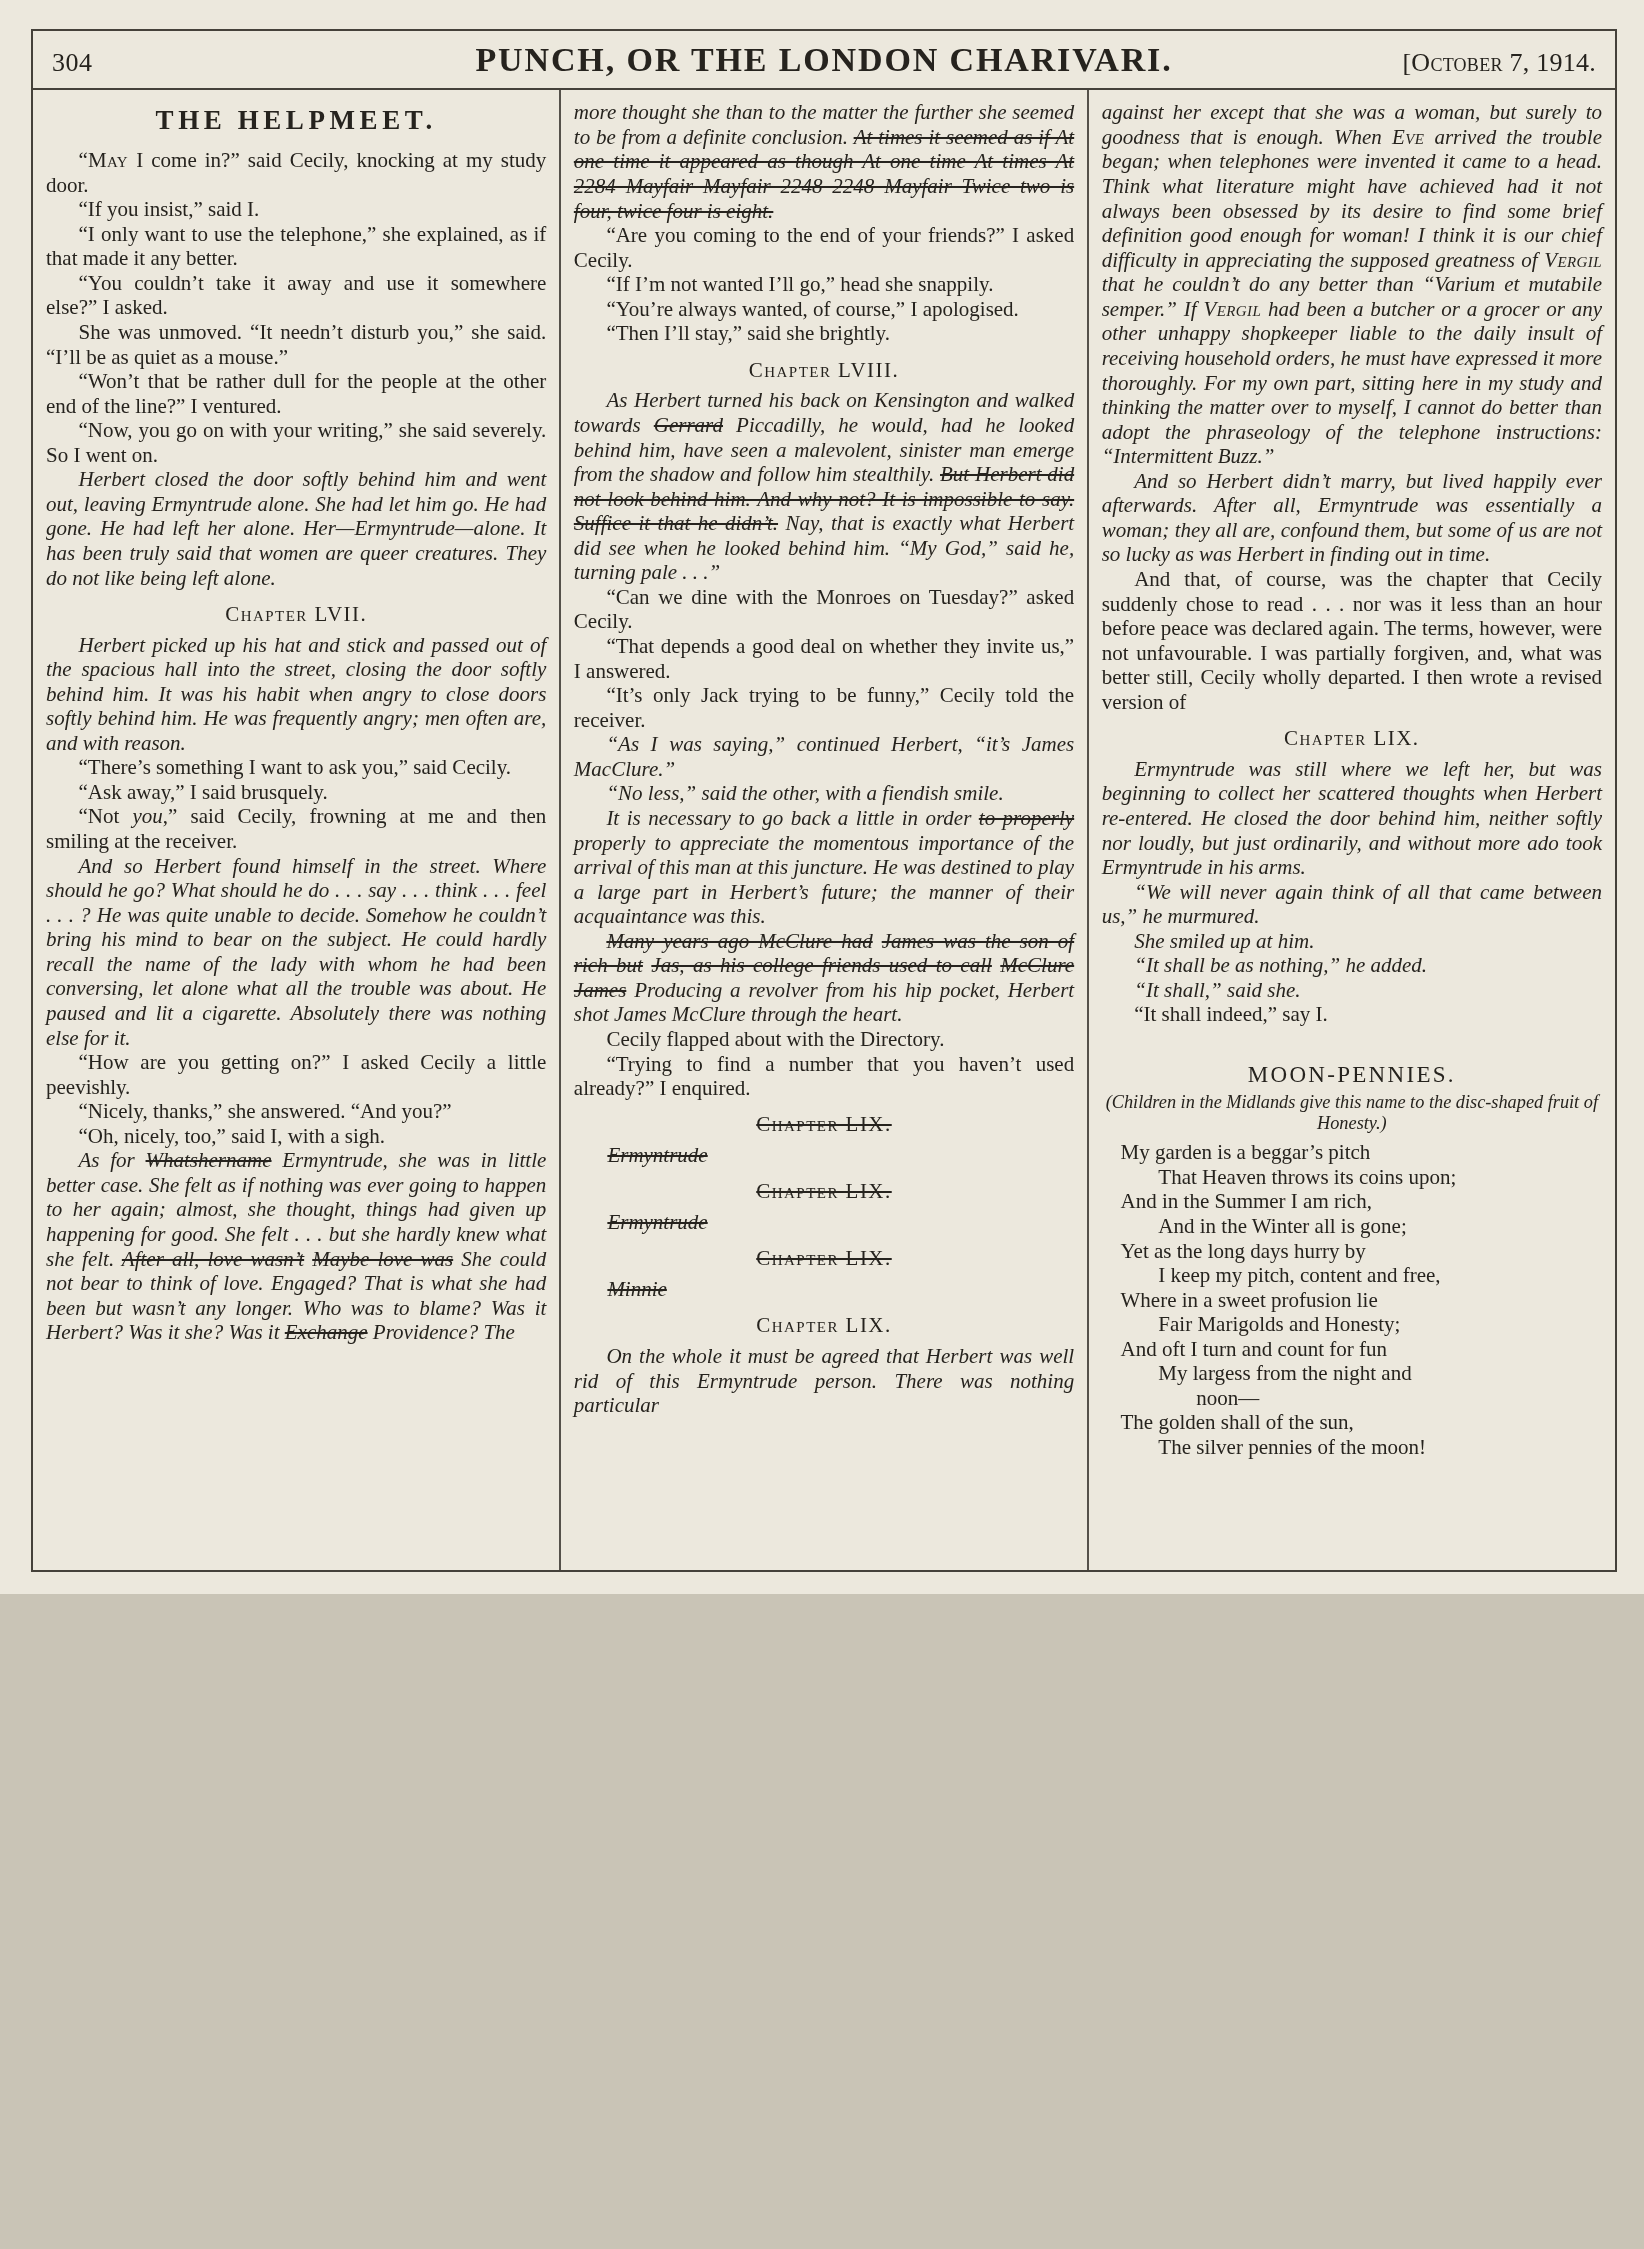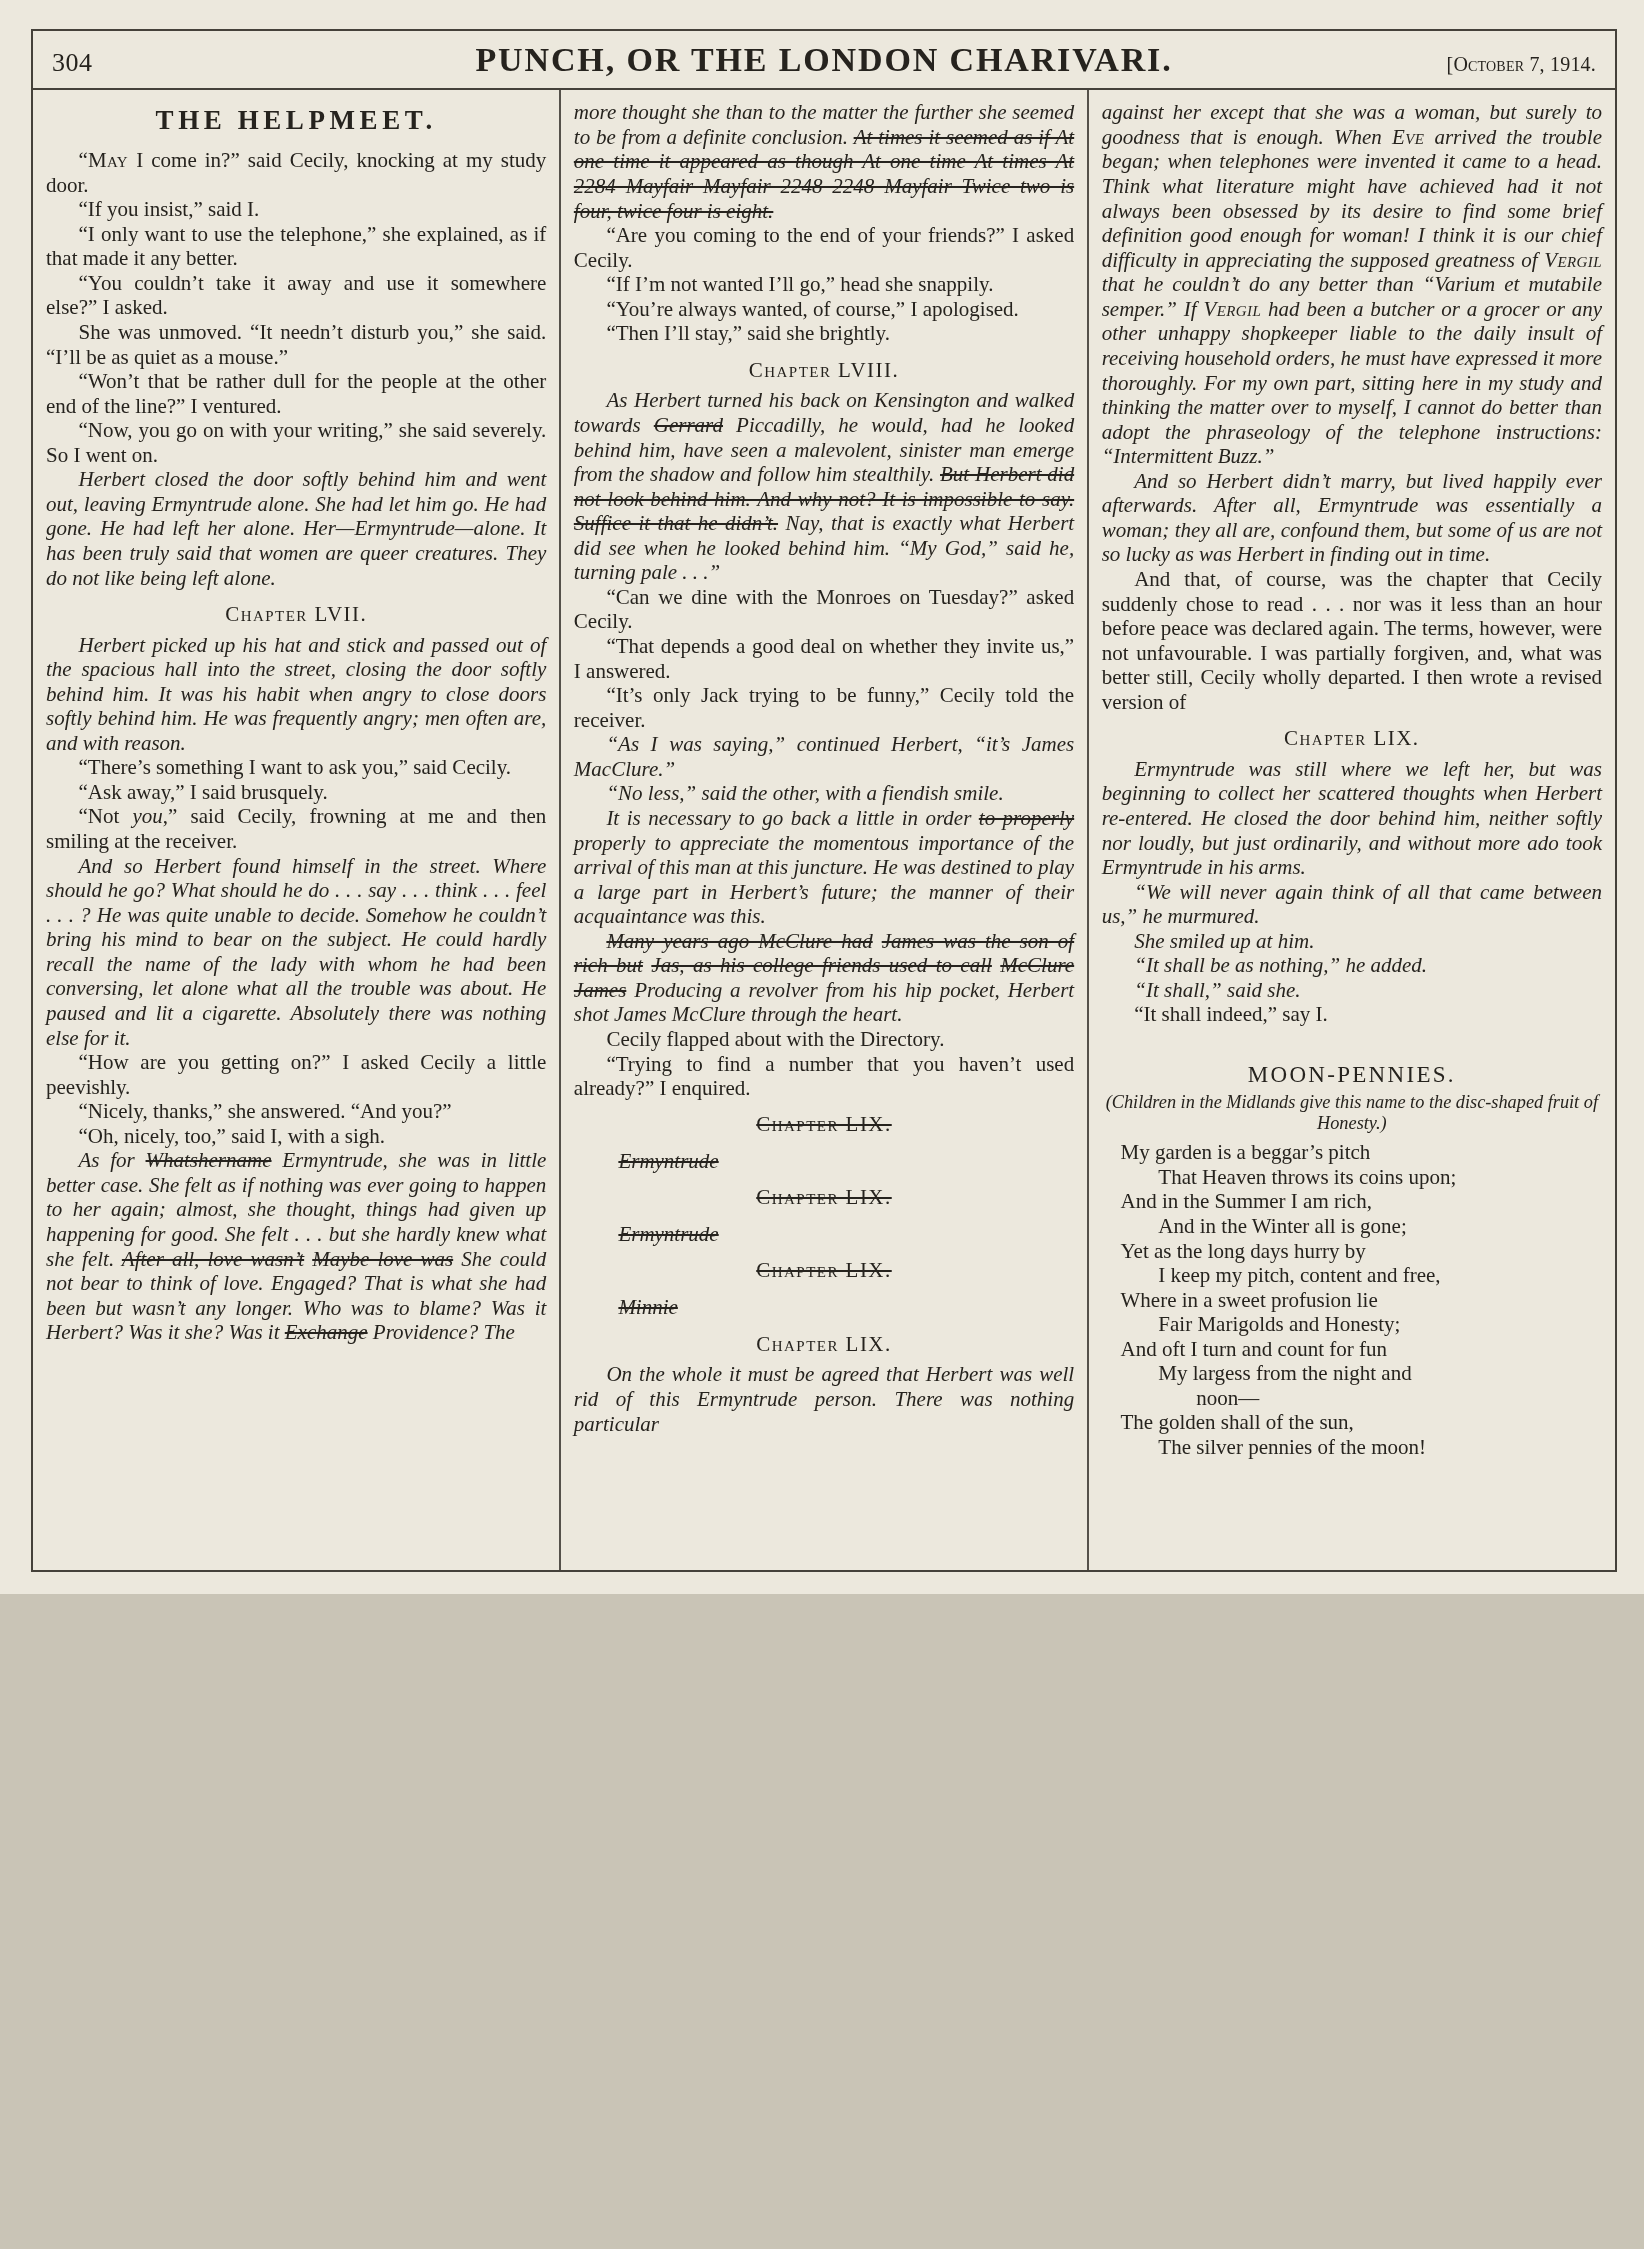--- a/index.html
+++ b/index.html
@@ -22,21 +22,21 @@
   
   .masthead-row{
     display:grid;grid-template-columns:1fr auto 1fr;align-items:baseline;
     padding:10.2px 19px 5.9px 19px;
   }
   .page-number{font-size:26px;justify-self:start;letter-spacing:0.02em;}
   .masthead{
     margin:0;font-size:34px;font-weight:bold;letter-spacing:0.055em;
     justify-self:center;white-space:nowrap;
   }
-  .issue-date{font-size:20px;justify-self:end;font-variant:small-caps;letter-spacing:0.01em;}
+  .issue-date{font-size:26px;justify-self:end;font-variant:small-caps;letter-spacing:0.01em;}
   .header-rule{height:2.2px;background:#45413a;margin:2.9px 0 0 0;}
   
   .columns{flex:1;display:flex;overflow:hidden;}
   .column{
     flex:1 1 0;padding:10.2px 13px 7.3px 13px;overflow:hidden;
     font-size:21px;line-height:1.17;
   }
   .column-rule{width:1.5px;background:#55514a;}
   
   .title{
@@ -48,21 +48,21 @@
     font-variant:small-caps;letter-spacing:0.07em;
   }
   .section{
     margin:1.5em 0 0.15em 0;text-align:center;font-weight:normal;font-size:23px;
     letter-spacing:0.1em;
   }
   .note{
     margin:0 0 0.35em 0;text-align:center;font-style:italic;font-size:18.3px;line-height:1.15;
   }
   .para{margin:0;text-align:justify;text-indent:1.55em;}
-  .line{margin:12px;text-indent:1.55em;}
+  .line{margin:1px;text-indent:1.55em;}
   .noindent{text-indent:0;}
   .italic{font-style:italic;}
   .struck{text-decoration:line-through;text-decoration-thickness:0.09em;}
   
   .rs-italic{font-style:italic;}
   .rs-strike{text-decoration:line-through;text-decoration-thickness:0.09em;}
   .rs-smallcaps{font-variant:small-caps;letter-spacing:0.02em;}
   
   .poem{margin:0.15em 0 0 0.9em;}
   .poem-line{white-space:nowrap;}

